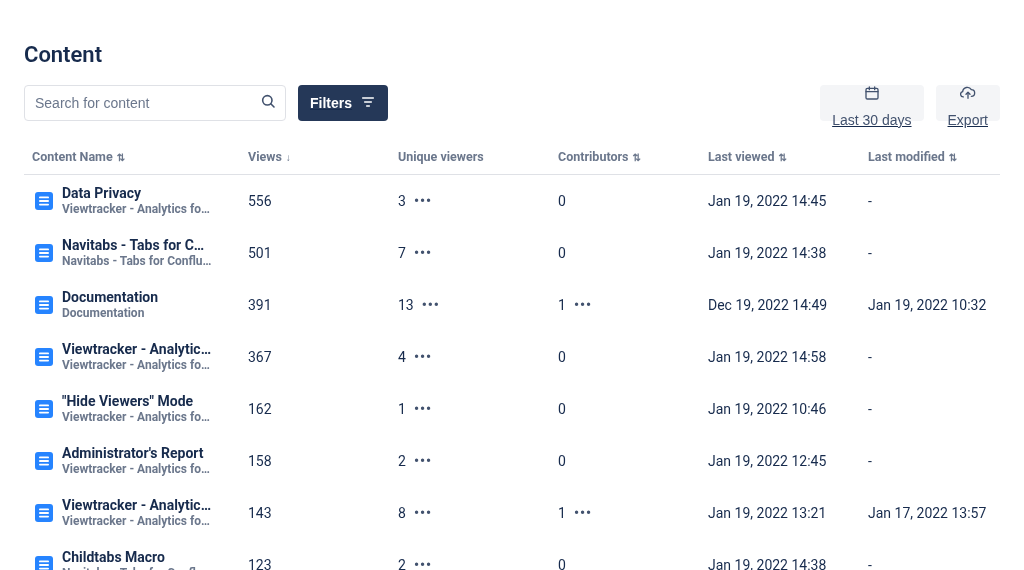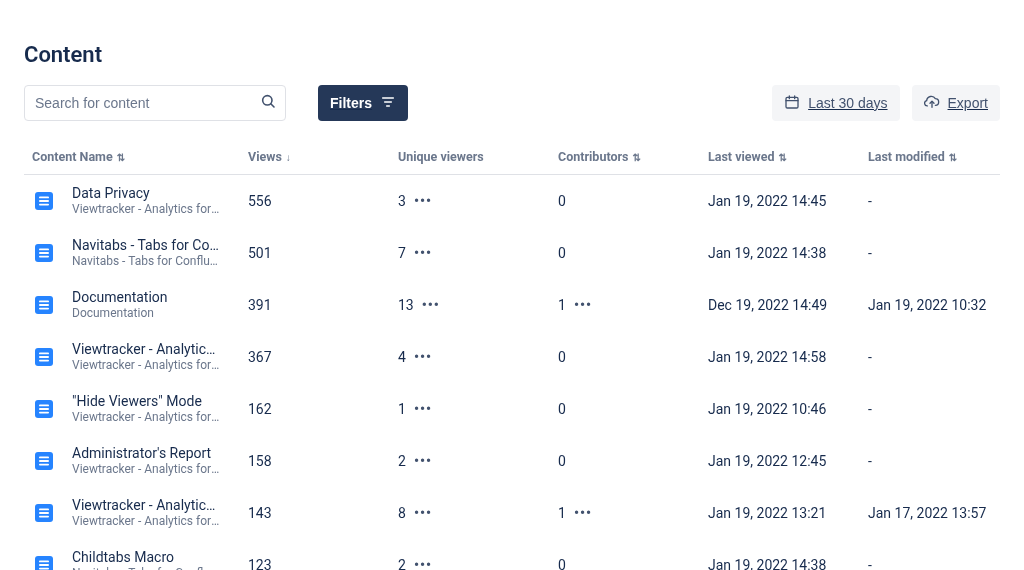--- a/index.html
+++ b/index.html
@@ -52,36 +52,36 @@
       background: #253858;
       color: #fff;
       border: none;
       border-radius: 4px;
       font-size: 14px;
       font-weight: 600;
       display: inline-flex;
       align-items: center;
       gap: 8px;
       cursor: pointer;
-      margin-left: 20px;
     }
     .spacer { flex: 1; }
     .pill-btn {
       height: 36px;
       padding: 0 12px;
       background: #F4F5F7;
       color: #42526E;
       border: none;
       border-radius: 4px;
       font-size: 14px;
       font-weight: 500;
       display: inline-flex;
       align-items: center;
       gap: 8px;
       cursor: pointer;
+      flex-direction: column;
     }
     .pill-btn svg { color: #42526E; }
     table.content-table {
       width: 100%;
       border-collapse: collapse;
     }
     thead th {
       text-align: left;
       font-size: 12.5px;
       font-weight: 700;
@@ -97,21 +97,21 @@
       font-size: 10px;
       vertical-align: middle;
     }
     tbody tr { border-bottom: 1px solid transparent; }
     tbody td {
       padding: 10px 8px;
       font-size: 14px;
       color: #172B4D;
       vertical-align: middle;
     }
-    .name-cell { display: flex; align-items: center; gap: 16px; width: 200px; }
+    .name-cell { display: flex; align-items: center; gap: 6px; width: 200px; font-weight: bold; }
     .doc-icon {
       width: 24px; height: 24px; flex-shrink: 0;
     }
     .name-text { overflow: hidden; }
     .title-text {
       font-size: 14px;
       color: #172B4D;
       white-space: nowrap;
       overflow: hidden;
       text-overflow: ellipsis;

